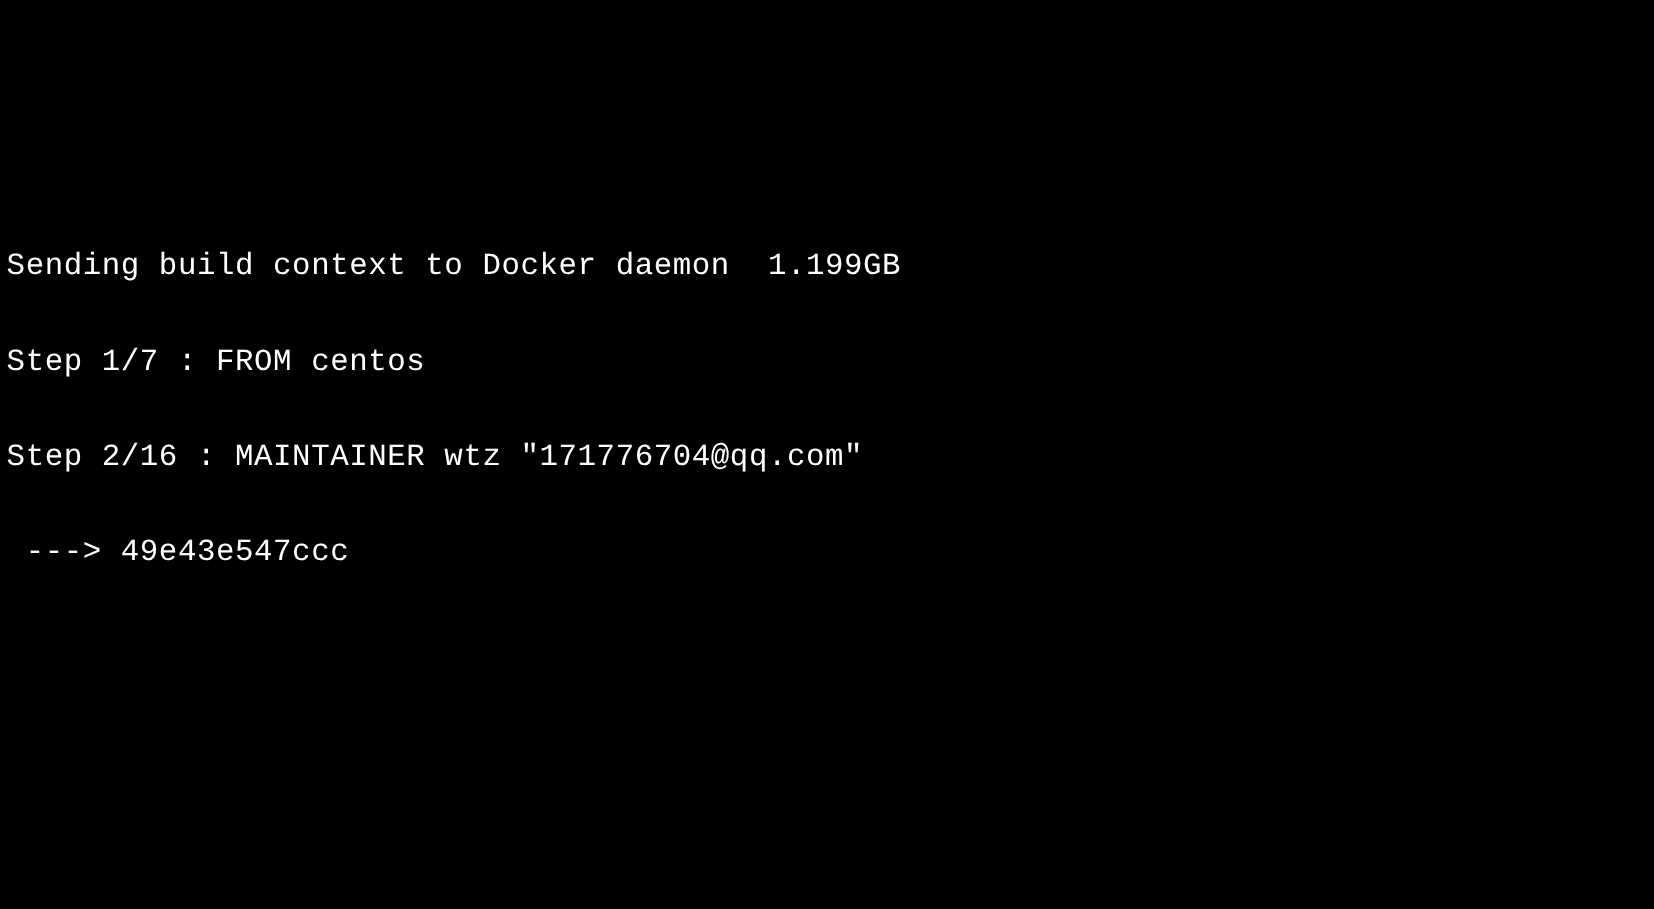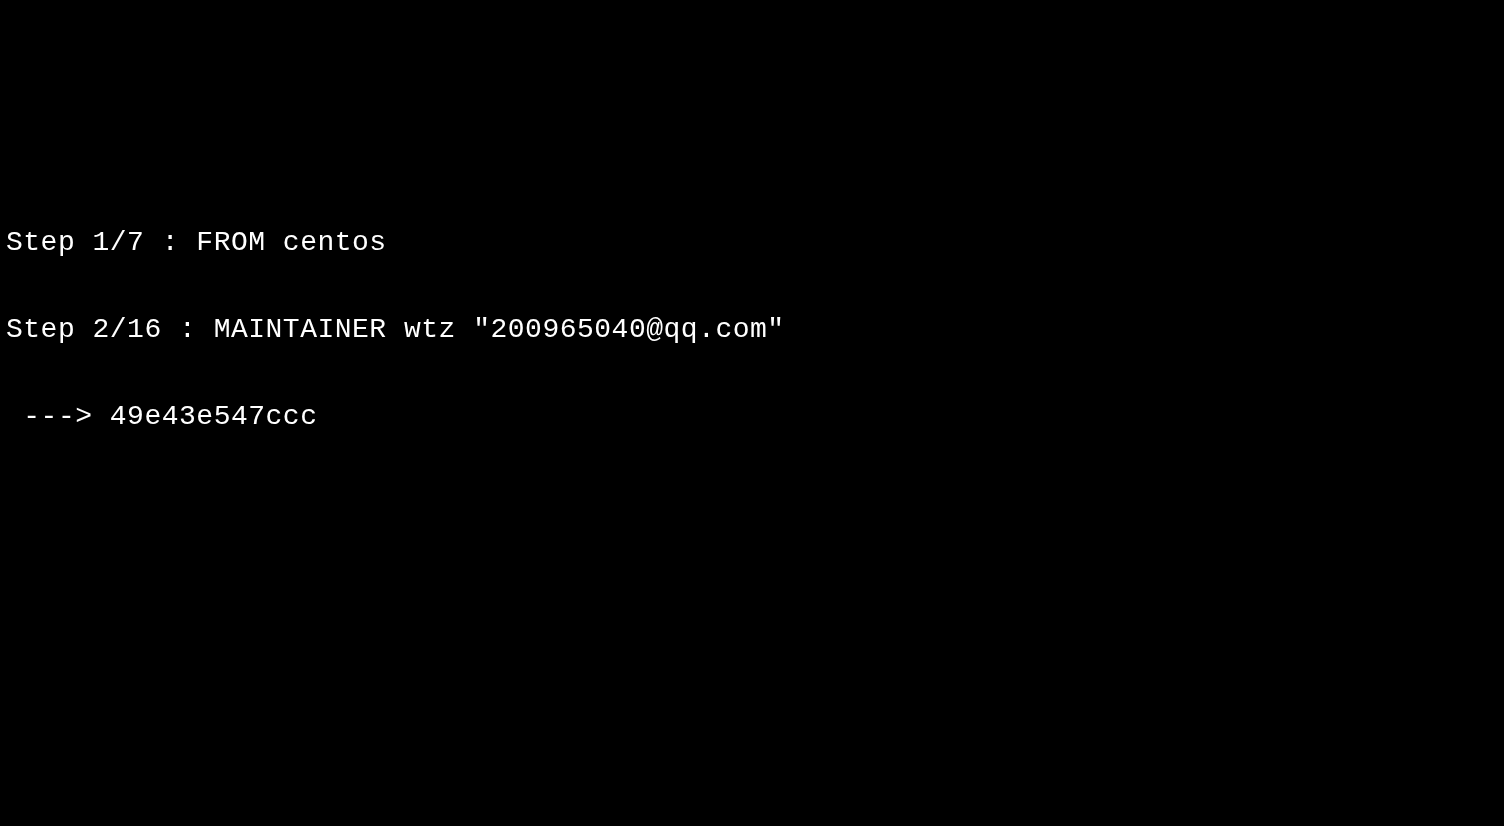--- a/index.html
+++ b/index.html
@@ -23,22 +23,23 @@
     .terminal-line {
       display: block;
     }
   </style>
 </head>
 <body>
 
 
 
 <div>
+<span class="terminal-line">Sending build context to Docker daemon  1.199GB</span>
 <span class="terminal-line">Step 1/7 : FROM centos</span>
-<span class="terminal-line">Step 2/16 : MAINTAINER wtz "200965040@qq.com"</span>
+<span class="terminal-line">Step 2/16 : MAINTAINER wtz "171776704@qq.com"</span>
 <span class="terminal-line"> ---&gt; 49e43e547ccc</span>
 
 
 
 
 
 
 
 
 

